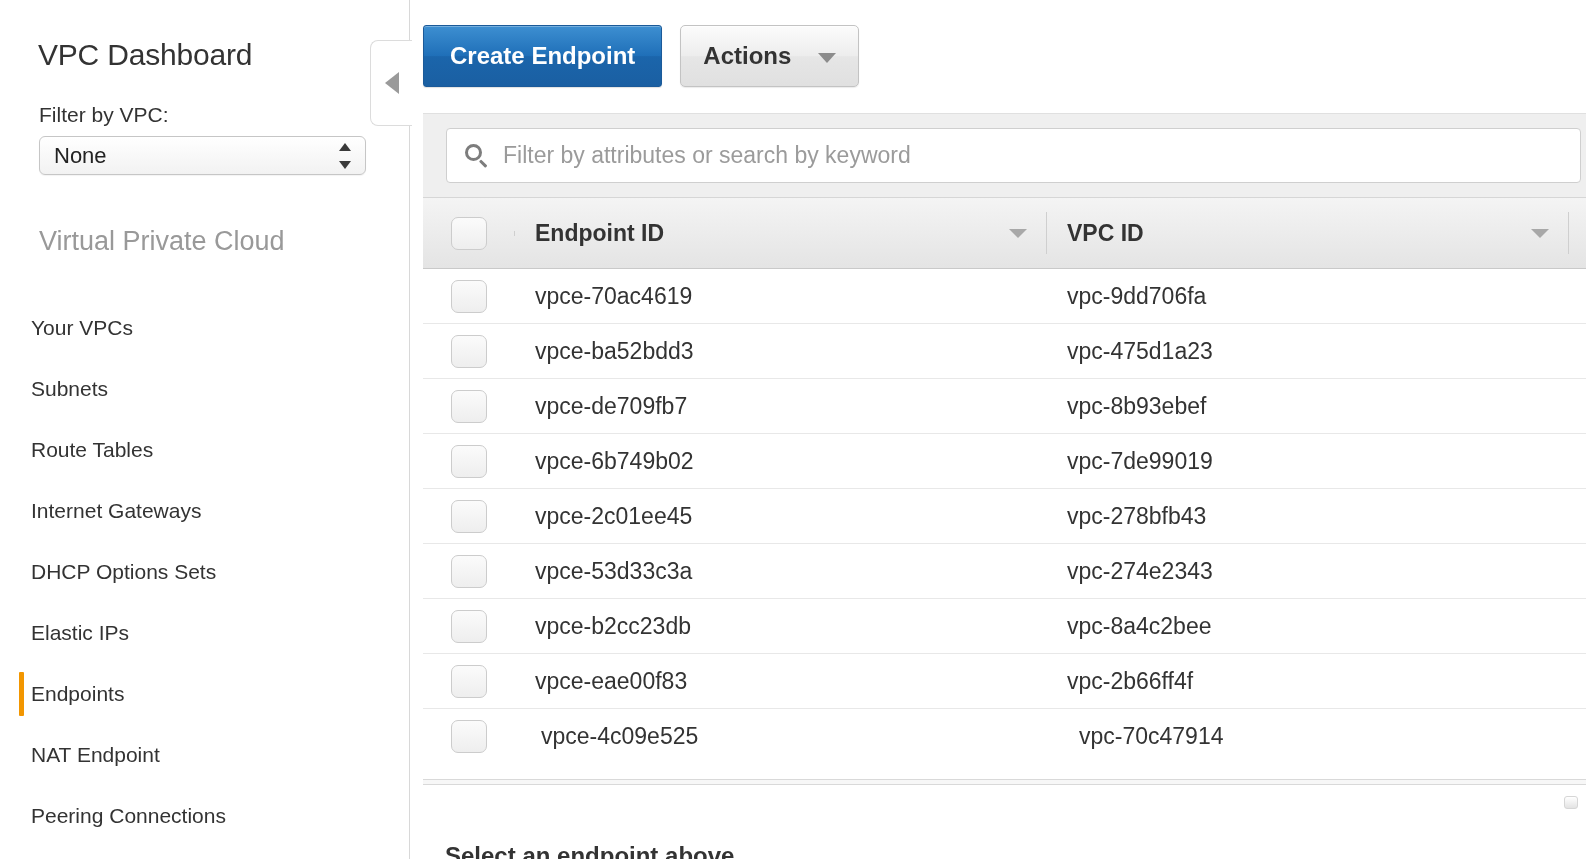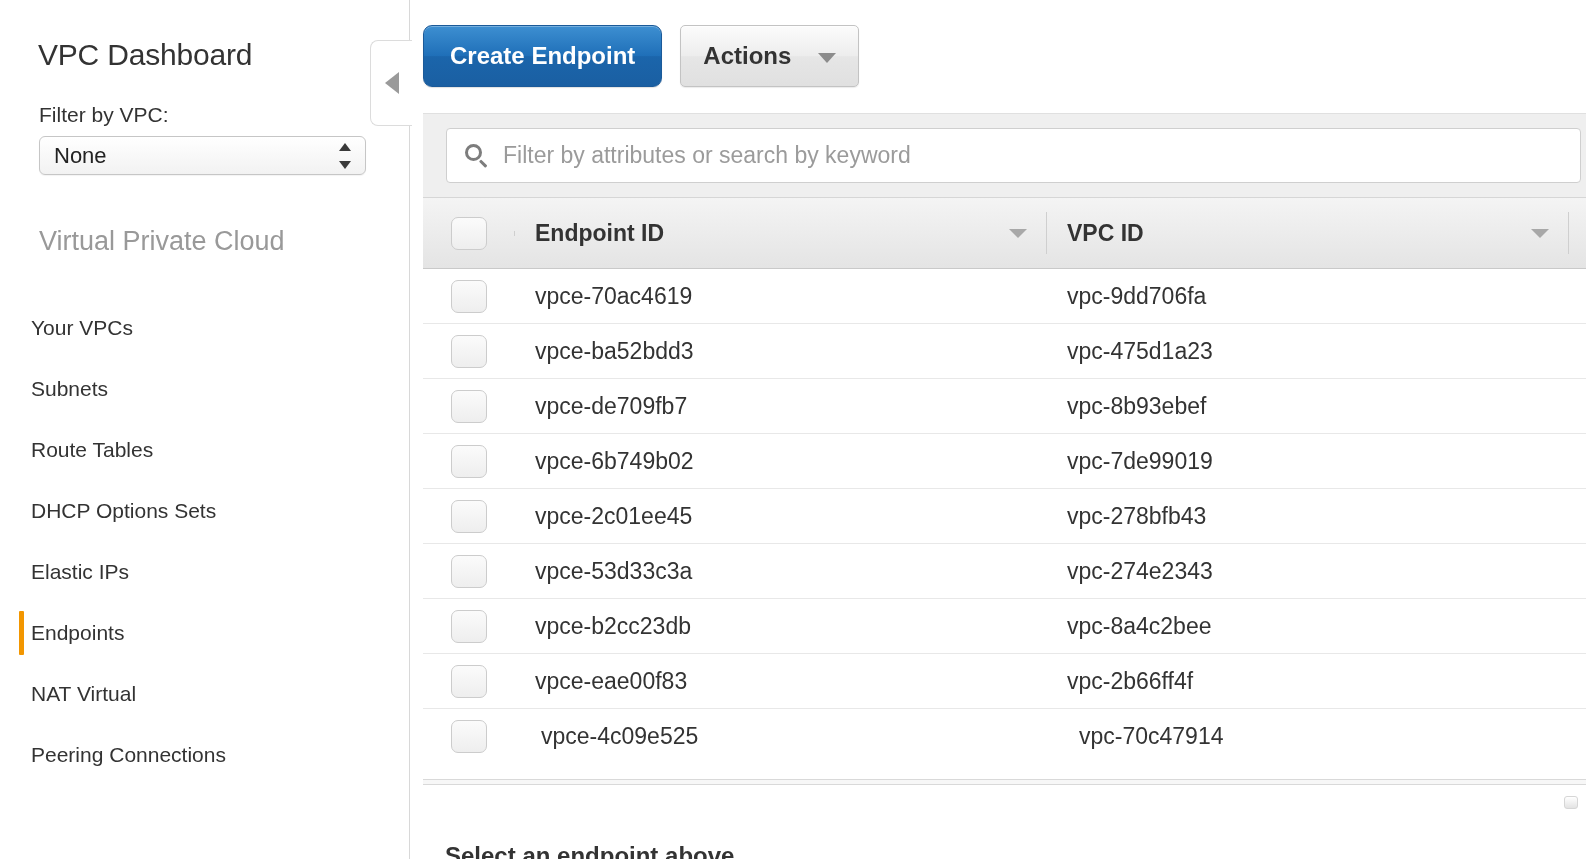--- a/index.html
+++ b/index.html
@@ -191,21 +191,21 @@
     top: 25px;
     display: flex;
     align-items: center;
     gap: 18px;
   }
 
   .btn-primary {
     height: 62px;
     padding: 0 26px;
     border: 1px solid #1b5a99;
-    border-radius: 9px;
+    border-radius: 3px;
     background: linear-gradient(180deg, #3d8fd1 0%, #1f6fb8 50%, #1b65ab 51%, #1a5fa2 100%);
     color: #ffffff;
     font-size: 24px;
     font-weight: bold;
     font-family: "Liberation Sans", sans-serif;
     cursor: pointer;
     box-shadow: inset 0 1px 0 rgba(255,255,255,0.3), 0 1px 1px rgba(0,0,0,0.12);
     white-space: nowrap;
     display: flex;
     align-items: center;
@@ -486,30 +486,33 @@
       <div class="nav-item">
         <span class="nav-label">Your VPCs</span>
       </div>
       <div class="nav-item">
         <span class="nav-label">Subnets</span>
       </div>
       <div class="nav-item">
         <span class="nav-label">Route Tables</span>
       </div>
       <div class="nav-item">
+        <span class="nav-label">Internet Gateways</span>
+      </div>
+      <div class="nav-item">
         <span class="nav-label">DHCP Options Sets</span>
       </div>
       <div class="nav-item">
         <span class="nav-label">Elastic IPs</span>
       </div>
       <div class="nav-item selected">
         <span class="nav-label">Endpoints</span>
       </div>
       <div class="nav-item">
-        <span class="nav-label">NAT Virtual</span>
+        <span class="nav-label">NAT Endpoint</span>
       </div>
       <div class="nav-item">
         <span class="nav-label">Peering Connections</span>
       </div>
     </nav>
   </aside>
 
   <div class="collapse-handle">
     <span class="tri-left"></span>
   </div>

